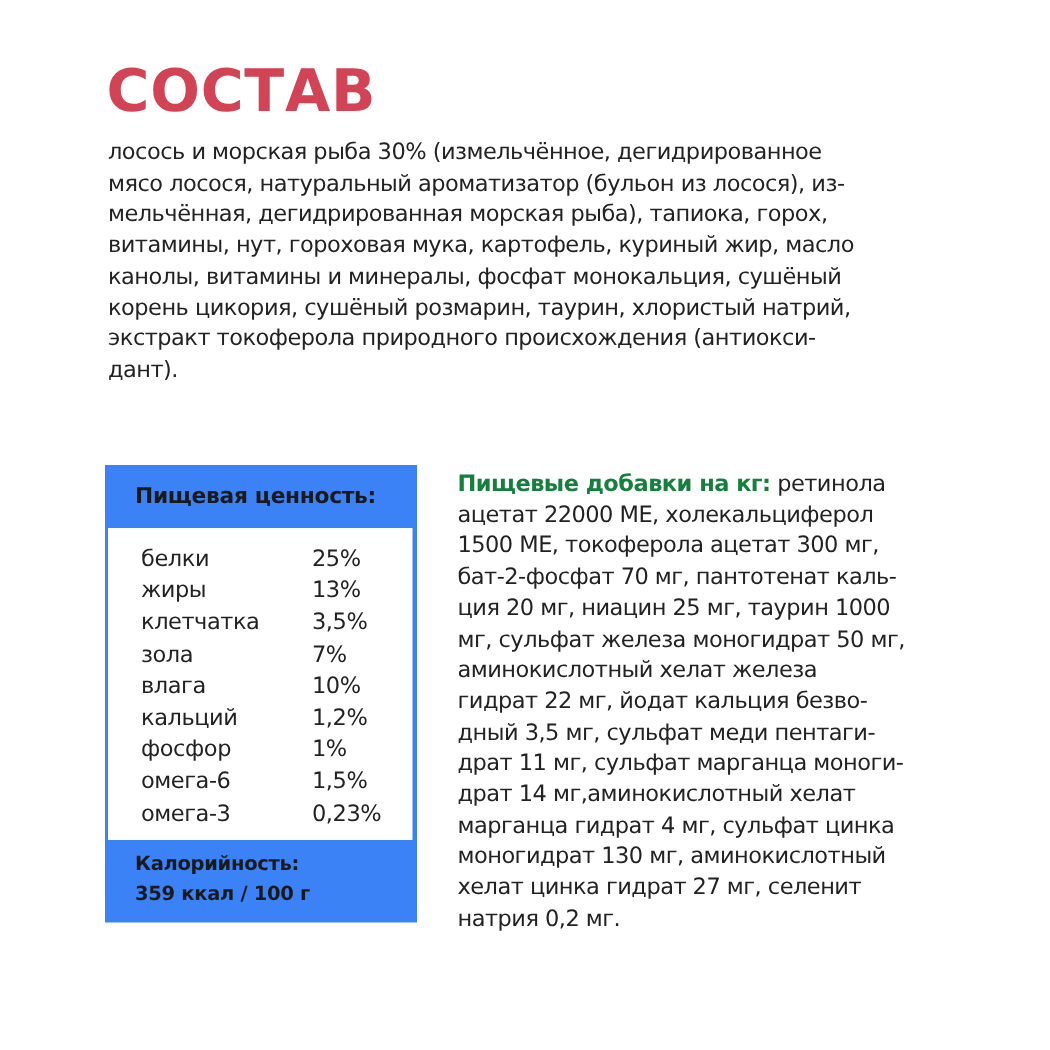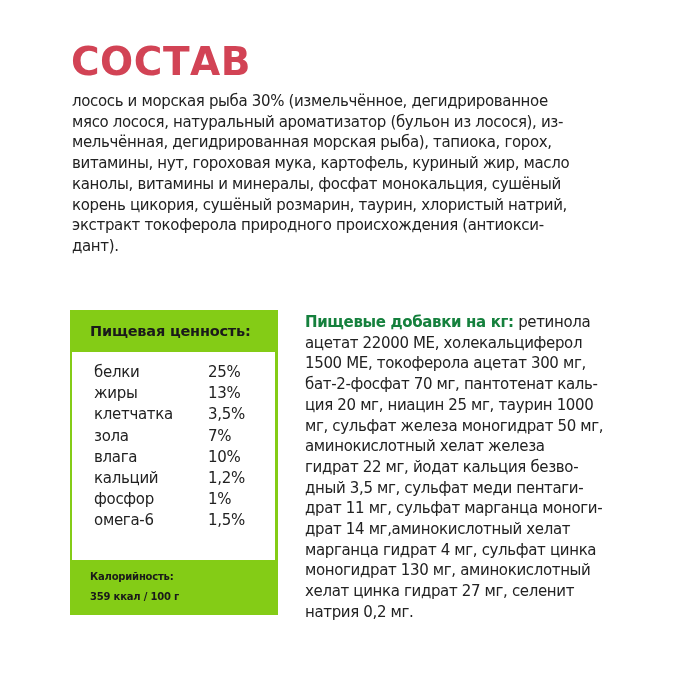--- a/index.html
+++ b/index.html
@@ -39,21 +39,21 @@
       letter-spacing: -0.35px;
     }
     .comp-line { display: block; white-space: nowrap; }
 
     .nutrition-box {
       position: absolute;
       left: 70px;
       top: 310px;
       width: 208px;
       height: 305px;
-      background: #84cc16;
+      background: #3b82f6;
       box-sizing: border-box;
     }
     .nb-header {
       position: absolute;
       left: 0; top: 0;
       width: 208px;
       height: 42px;
       box-sizing: border-box;
       padding-left: 20px;
       padding-top: 13px;
@@ -90,21 +90,21 @@
     }
     .nb-footer {
       position: absolute;
       left: 0;
       top: 252px;
       width: 208px;
       box-sizing: border-box;
       padding-left: 20px;
       padding-top: 5px;
       font-weight: bold;
-      font-size: 10px;
+      font-size: 13px;
       line-height: 20px;
       color: #1a1a1a;
       letter-spacing: -0.2px;
     }
     .nb-footer span { display: block; white-space: nowrap; }
 
     .additives {
       position: absolute;
       left: 305px;
       top: 312px;
@@ -161,20 +161,24 @@
       <span class="nb-name">кальций</span>
       <span class="nb-val">1,2%</span>
     </div>
     <div class="nb-row">
       <span class="nb-name">фосфор</span>
       <span class="nb-val">1%</span>
     </div>
     <div class="nb-row">
       <span class="nb-name">омега-6</span>
       <span class="nb-val">1,5%</span>
+    </div>
+    <div class="nb-row">
+      <span class="nb-name">омега-3</span>
+      <span class="nb-val">0,23%</span>
     </div>
   </div>
   <div class="nb-footer">
     <span>Калорийность:</span>
     <span>359 ккал / 100 г</span>
   </div>
 </div>
 
 <div class="additives">
   <span class="add-line"><span class="add-label">Пищевые добавки на кг:</span><span> ретинола</span></span>

